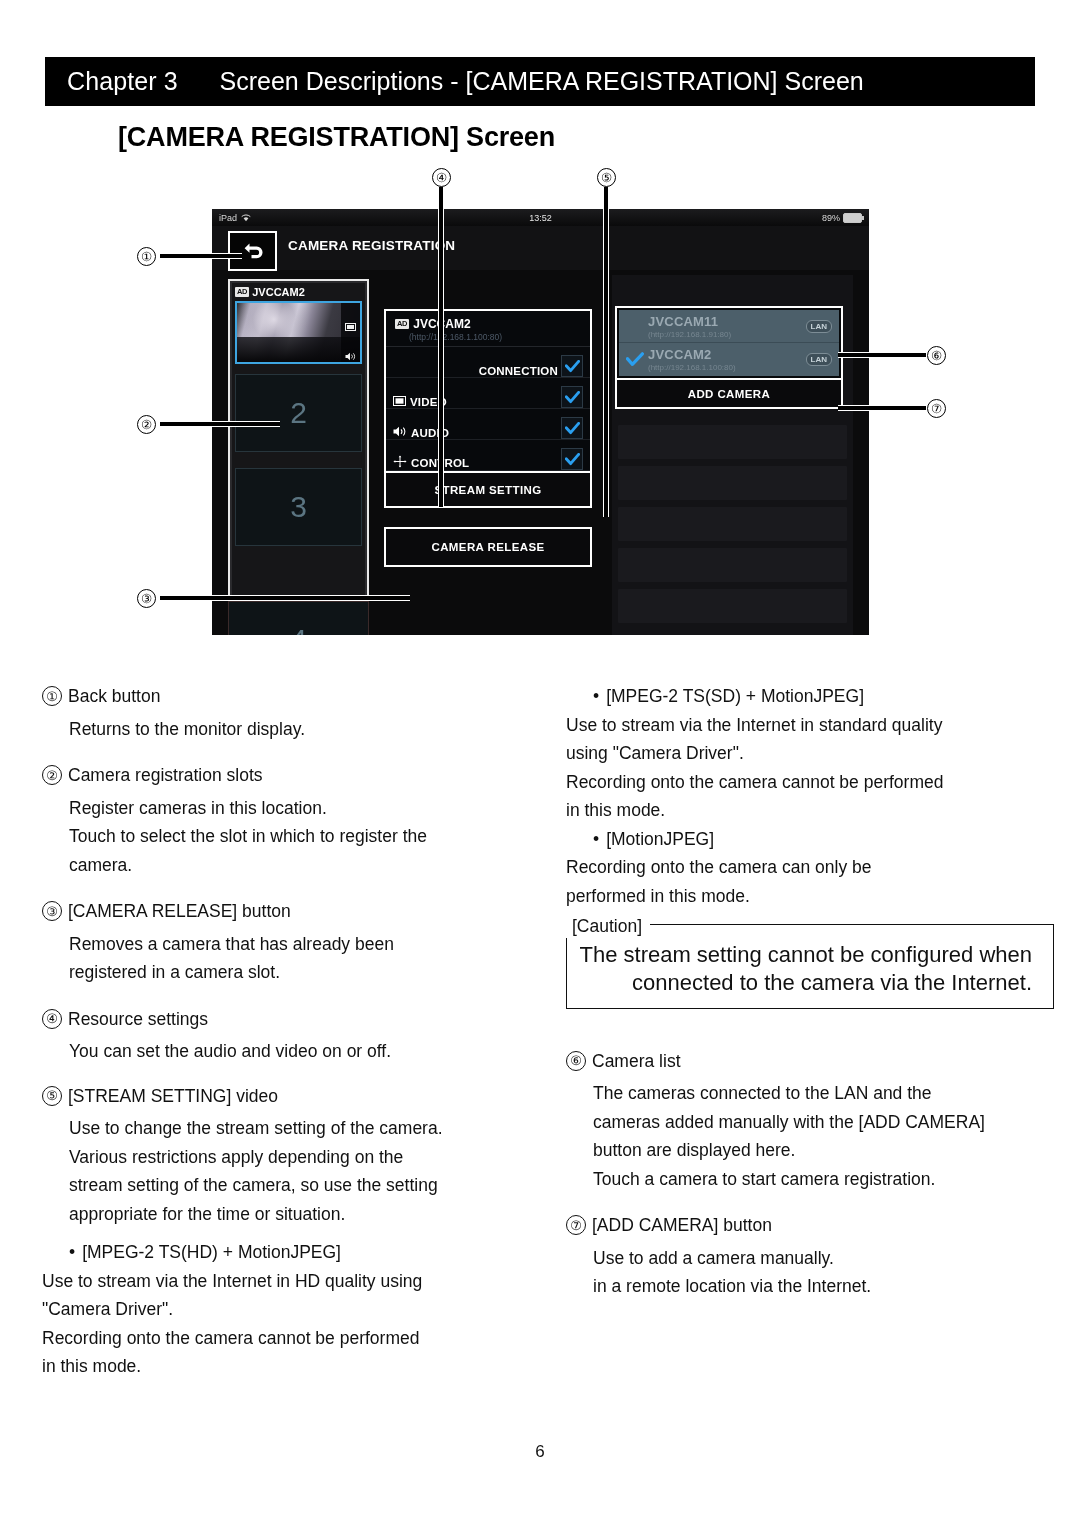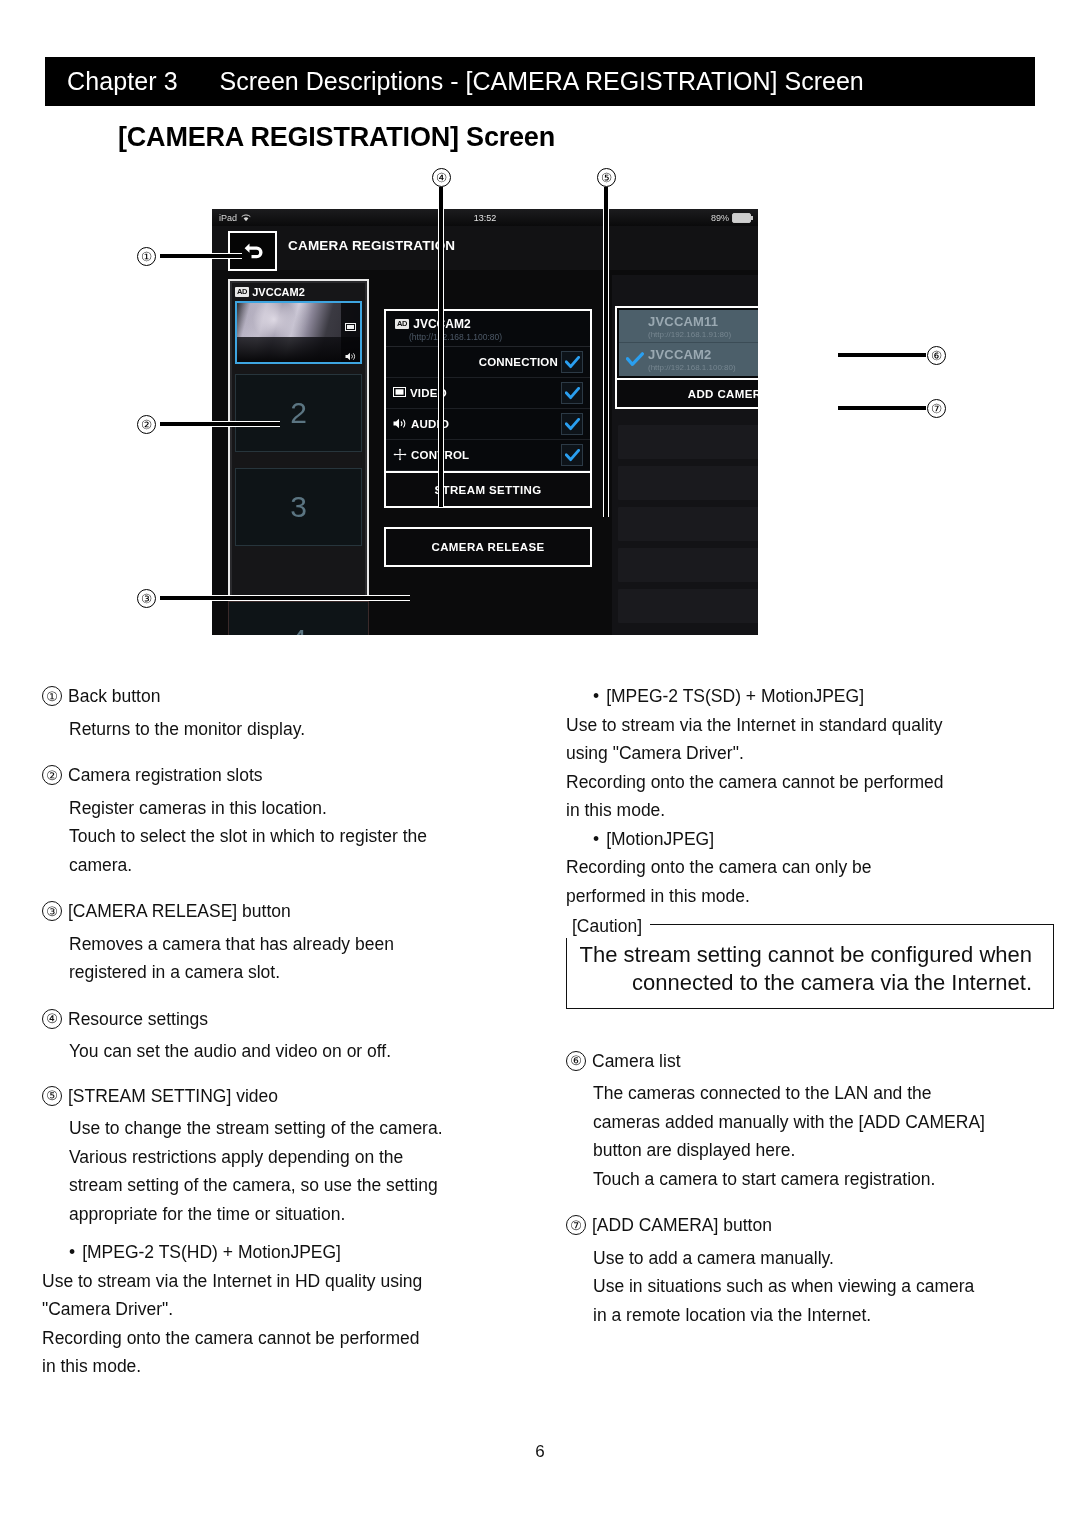--- a/index.html
+++ b/index.html
@@ -66,21 +66,21 @@
     top: 165px;
     width: 1080px;
     height: 490px;
   }
 
   
   .device {
     position: absolute;
     left: 212px;
     top: 44px;
-    width: 546px;
+    width: 657px;
     height: 426px;
     background: #0b0b0c;
     overflow: hidden;
   }
   .statusbar {
     position: absolute;
     left: 0; top: 0;
     width: 100%;
     height: 17px;
     background: linear-gradient(#1c1c1e, #0a0a0b);
@@ -286,21 +286,21 @@
     color: #ffffff; font-size: 12px; font-weight: bold;
   }
   .detail-head .dh-url {
     color: #4d5967;
     font-size: 8.5px;
     margin-top: 1px;
     margin-left: 14px;
   }
   .detail-row {
     display: flex;
-    align-items: center;
+    align-items: flex-end;
     height: 31px;
     padding: 0 7px;
     border-bottom: 1px solid #1d2025;
     box-sizing: border-box;
     position: relative;
   }
   .detail-row .dr-label {
     color: #ffffff;
     font-size: 11.5px;
     font-weight: bold;
@@ -867,20 +867,19 @@
     </div>
   </div>
 
   <div class="entry">
     <div class="entry-title">
       <span class="circnum">⑦</span>
       <span class="entry-title-text">[ADD CAMERA] button</span>
     </div>
     <div class="entry-body">
       <p>Use to add a camera manually.</p>
-      <p>Use in situations such as when viewing a camera</p>
       <p>in a remote location via the Internet.</p>
     </div>
   </div>
 
 </div>
 
 <div class="page-number">6</div>
 
 </body></html>

